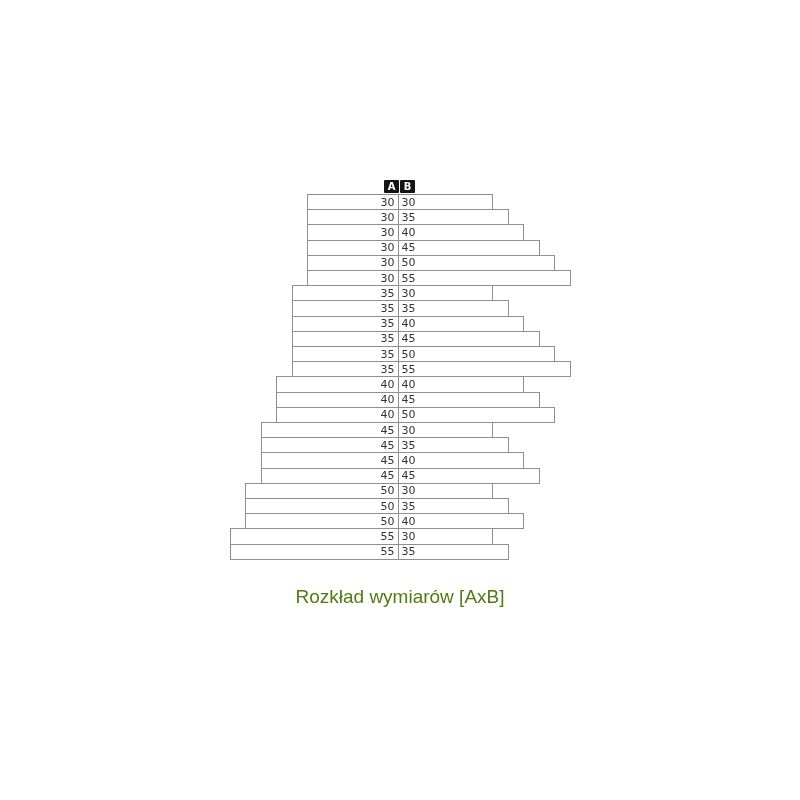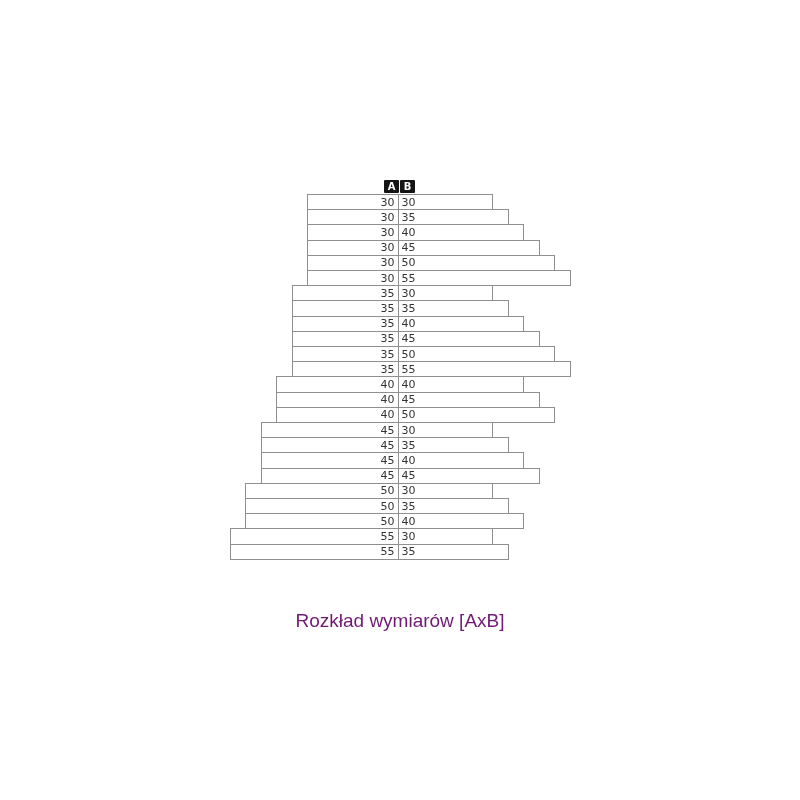--- a/index.html
+++ b/index.html
@@ -60,26 +60,26 @@
   .lbl .b {
     width: 50%;
     display: flex;
     align-items: center;
     justify-content: flex-start;
     padding-left: 3px;
   }
   .chart-title {
     position: absolute;
     left: 0;
-    top: 610px;
+    top: 586px;
     width: 800px;
     text-align: center;
     font-family: "Liberation Sans", sans-serif;
     font-size: 19px;
-    color: #701a75;
+    color: #4d7c0f;
   }
 </style>
 </head>
 <body>
 
 <div class="canvas">
 
   <div class="col-headers">
     <div class="hdr-box">A</div>
     <div class="hdr-box">B</div>

